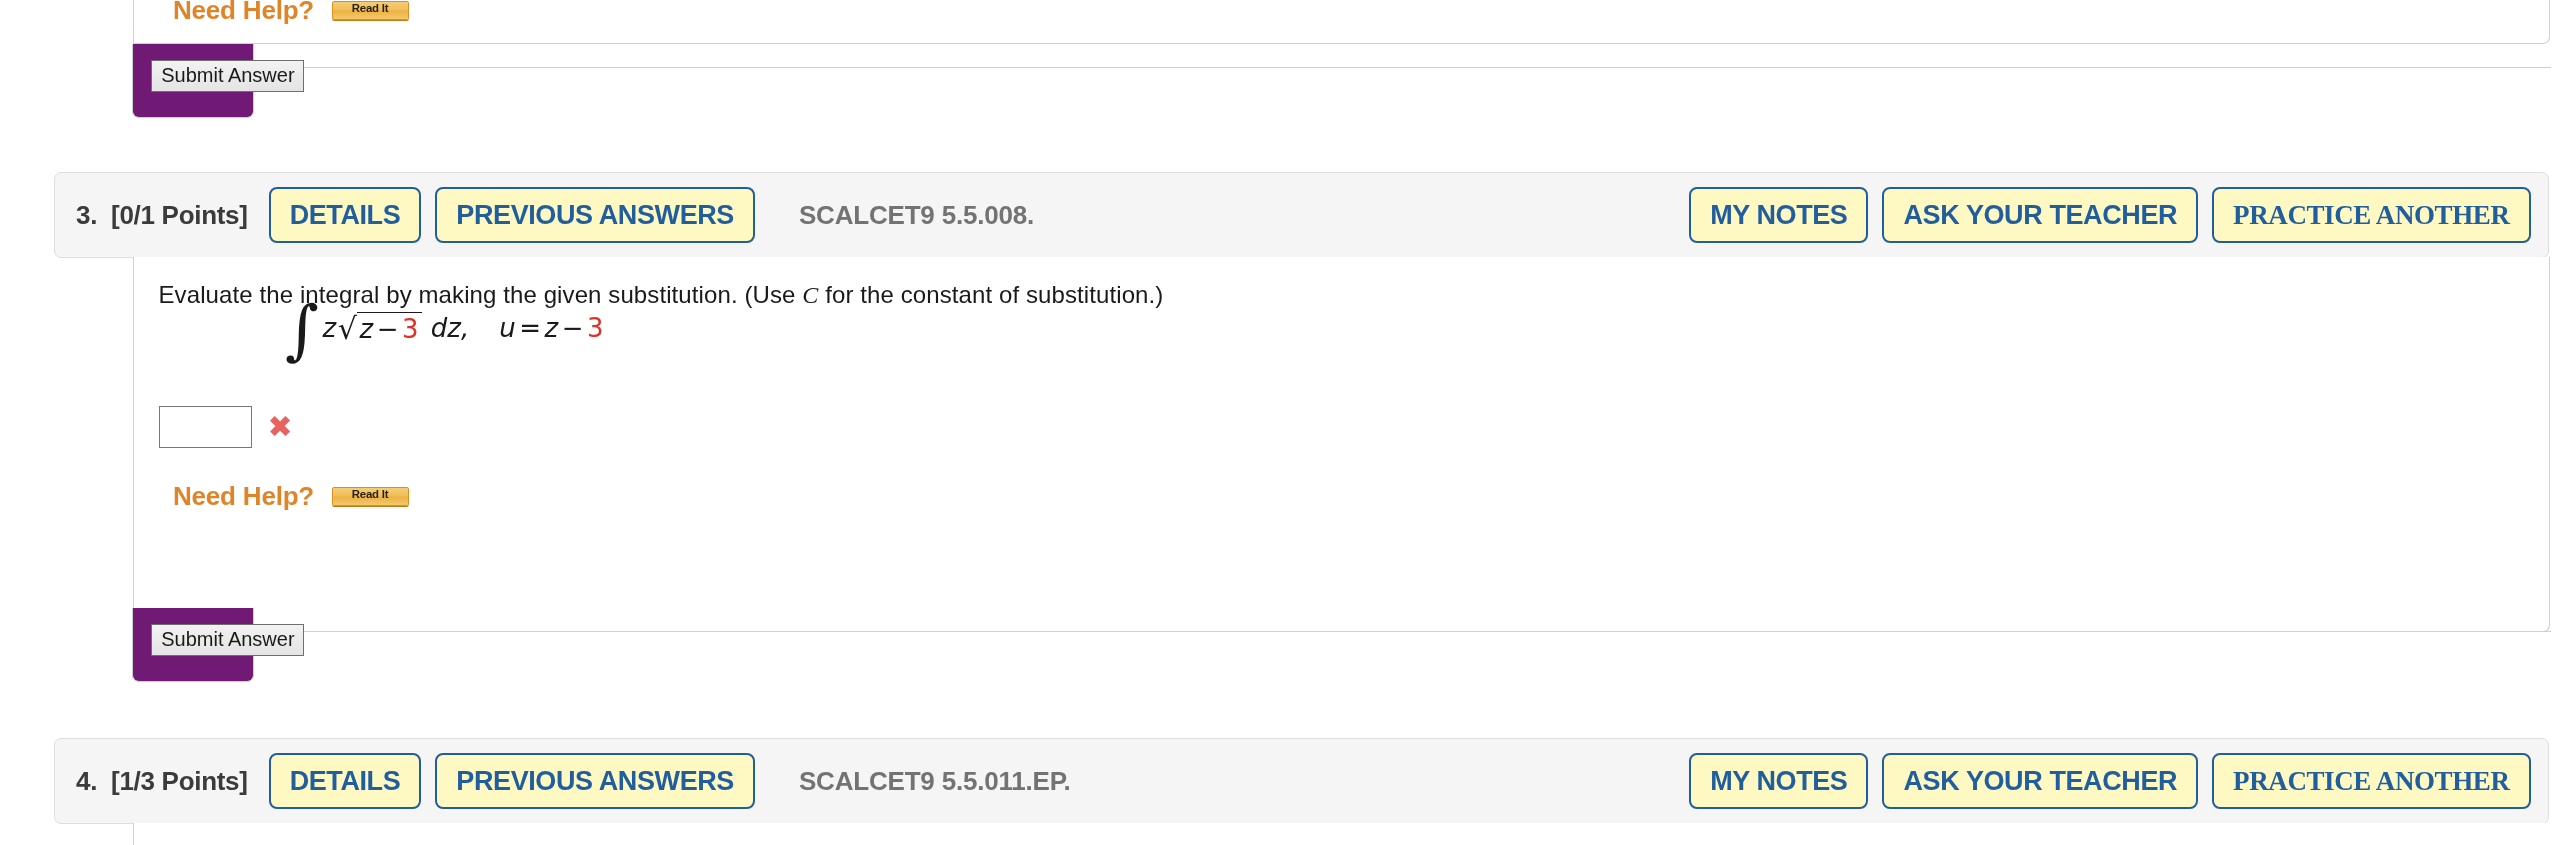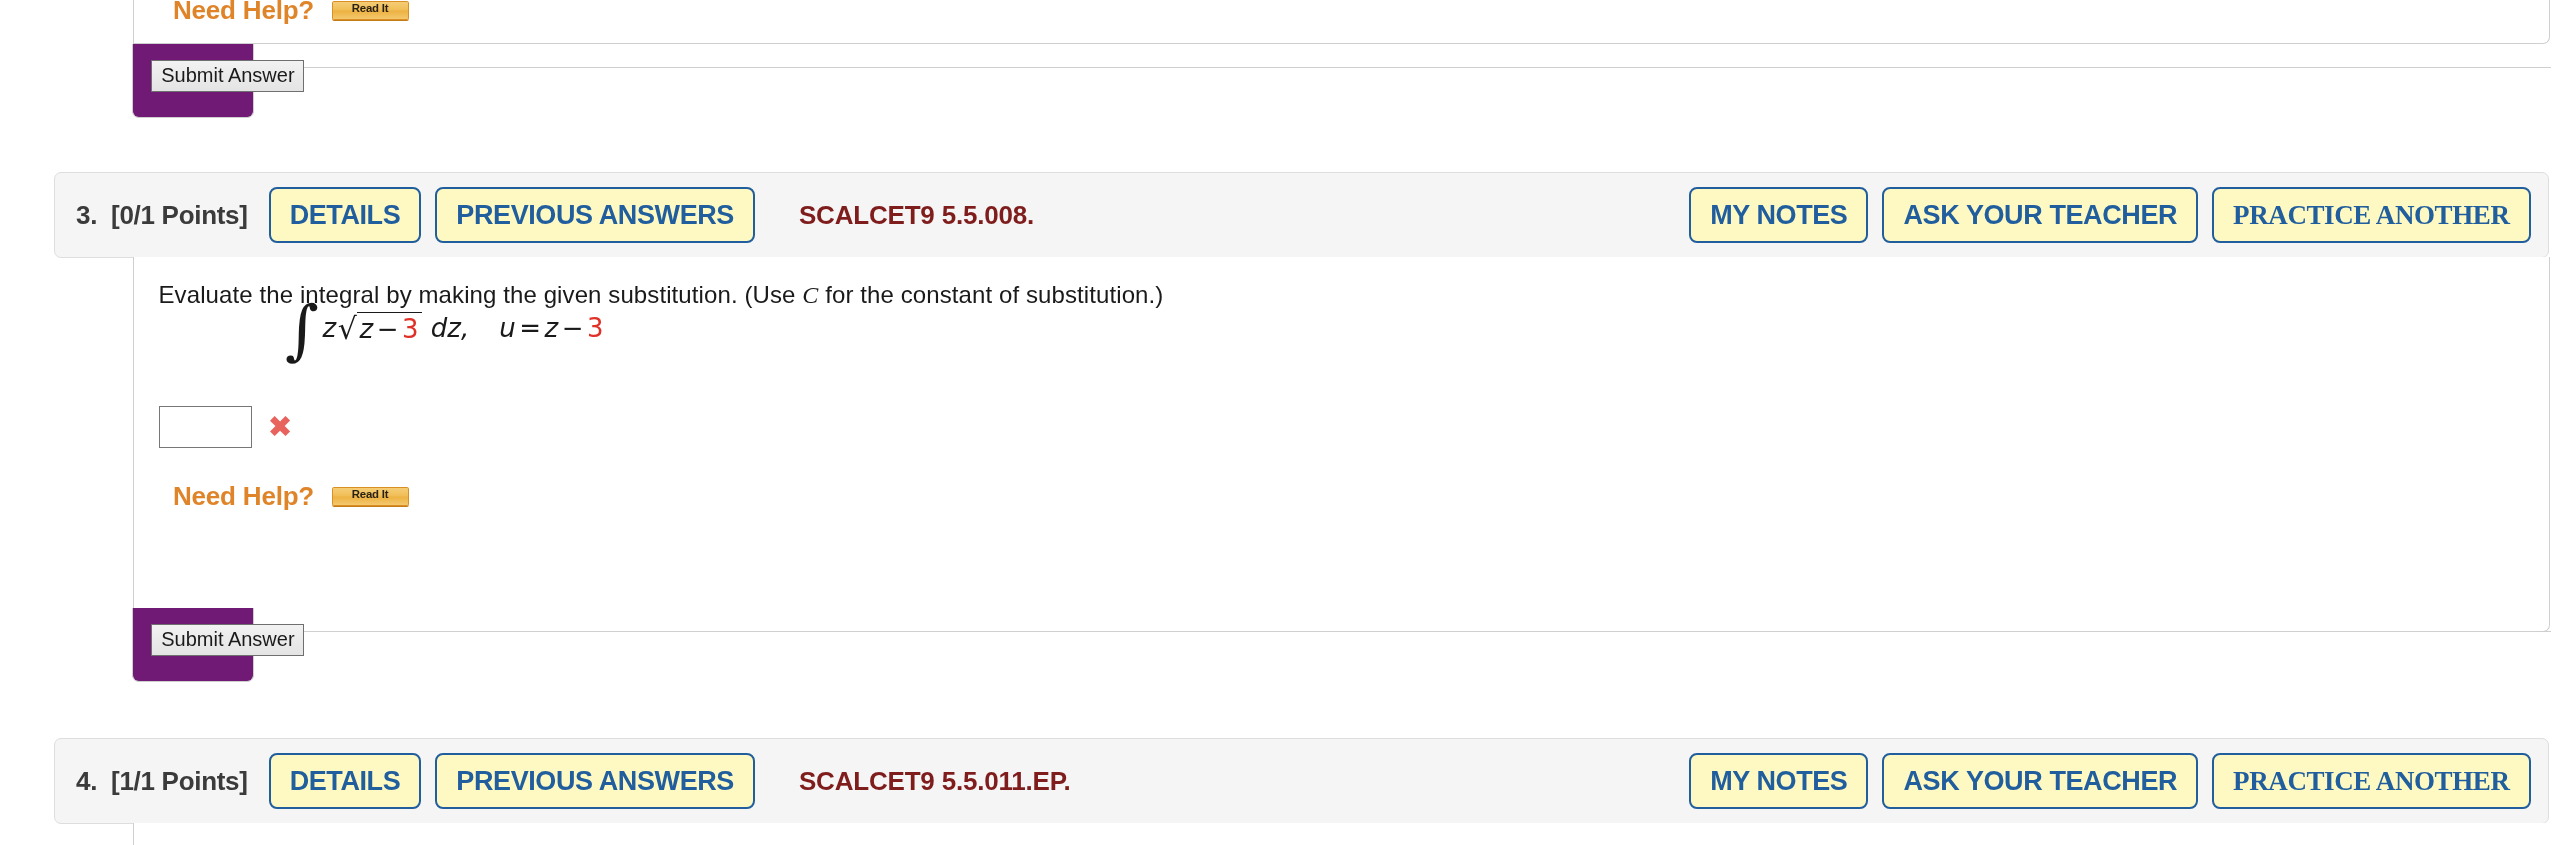--- a/index.html
+++ b/index.html
@@ -28,21 +28,21 @@
 
   .qnum {
     font-size: 26px; font-weight: bold; color: #3b3b3b;
     margin-right: 14px; letter-spacing: -0.3px;
   }
   .qpoints {
     font-size: 26px; font-weight: bold; color: #3b3b3b;
     margin-right: 21px; letter-spacing: -0.3px;
   }
   .qcode {
-    font-size: 26px; font-weight: bold; color: #7f1d1d;
+    font-size: 26px; font-weight: bold; color: #737373;
     margin-left: 30px; letter-spacing: -0.2px; white-space: nowrap;
   }
 
   .obtn {
     border: 2.6px solid #215e9e;
     background: #fef9c3;
     color: #215e9e;
     border-radius: 8px;
     font-family: "Liberation Sans", sans-serif;
     font-size: 27px;
@@ -252,21 +252,21 @@
     <div class="hrule" style="left:191px; top:459px; width:2360px;"></div>
     <div class="submitwrap" style="left:132px; top:436px; height:74px;">
       <button class="submitbtn">Submit Answer</button>
     </div>
   </div>
 
   <div class="qblock" style="top:738px;">
     <div class="qhead" style="top:0;">
       <div class="qhead-left">
         <span class="qnum">4.</span>
-        <span class="qpoints">[1/1 Points]</span>
+        <span class="qpoints">[1/3 Points]</span>
         <button class="obtn">DETAILS</button>
         <button class="obtn">PREVIOUS ANSWERS</button>
         <span class="qcode">SCALCET9 5.5.011.EP.</span>
       </div>
       <div class="qhead-right">
         <button class="obtn">MY NOTES</button>
         <button class="obtn">ASK YOUR TEACHER</button>
         <button class="obtn">PRACTICE ANOTHER</button>
       </div>
     </div>

